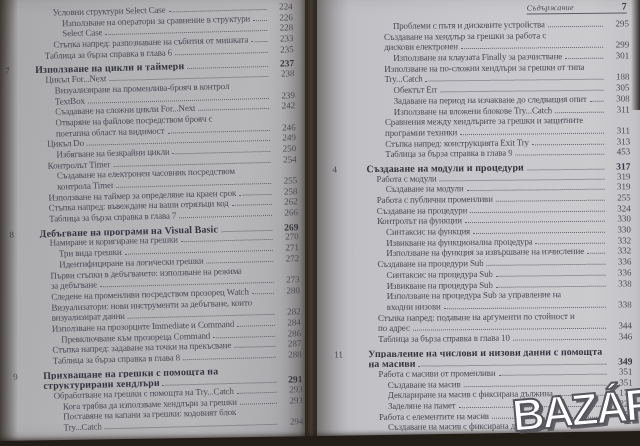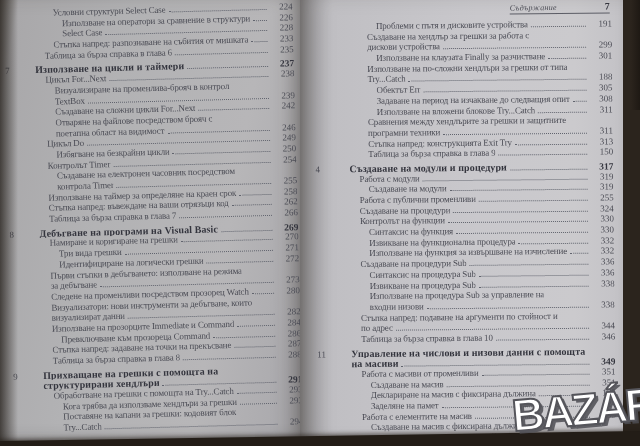--- a/index.html
+++ b/index.html
@@ -3,21 +3,21 @@
 <meta charset="utf-8">
 <style>
   html,body{margin:0;padding:0;background:#262019;}
   .scene{position:relative;width:640px;height:446px;overflow:hidden;background:#2b241d;
          font-family:"Liberation Serif","DejaVu Serif",serif;}
   
   .page{position:absolute;top:0;height:446px;}
   .page-left{left:0;width:305px;
     background:linear-gradient(100deg,#8f8c89 0%,#a9a8aa 5%,#b2b2b4 35%,#b7b6b8 70%,#a7a6aa 100%);
     box-shadow:inset -20px 0 24px -14px rgba(42,36,30,.6), inset 0 -14px 18px -12px rgba(42,36,30,.45);}
-  .page-right{left:300px;width:323px;
+  .page-right{left:317px;width:323px;
     background:linear-gradient(90deg,#a5a4a8 0%,#c0bfc3 10%,#c9c8cc 55%,#cbcacd 85%,#c3c2c6 100%);
     box-shadow:inset 22px 0 26px -16px rgba(42,36,30,.55), inset 0 -12px 16px -10px rgba(42,36,30,.4);}
   .gutter{position:absolute;top:0;left:300px;width:22px;height:446px;
     background:linear-gradient(90deg,rgba(56,50,43,0) 0%,rgba(56,50,43,.55) 35%,#423b33 50%,rgba(56,50,43,.5) 65%,rgba(56,50,43,0) 100%);}
   .spine-shade{position:absolute;top:0;left:0;width:18px;height:446px;
     background:linear-gradient(90deg,rgba(34,29,24,.75),rgba(34,29,24,0));}
   .bottom-edge{position:absolute;left:-12px;right:-12px;bottom:-7px;height:17px;background:#231d17;
     transform:rotate(-0.9deg);box-shadow:0 -2px 4px rgba(35,29,23,.5);}
   .corner-tr{position:absolute;top:0;right:0;width:9px;height:110px;
     background:linear-gradient(to left,rgba(28,23,18,.85),rgba(28,23,18,0));}
@@ -303,31 +303,31 @@
     <div class="content content-right">
       <div class="hdr">
         <span class="hdr-title">Съдържание</span>
         <span class="hdr-num">7</span>
       </div>
       <div>
           <div class="row i3">
             <span class="chap"></span>
             <span class="txt">Проблеми с пътя и дисковите устройства</span>
             <span class="dots"></span>
-            <span class="pg">191</span>
+            <span class="pg">295</span>
           </div>
           <div class="row i2 nonum">
             <span class="chap"></span>
             <span class="txt">Създаване на хендлър за грешки за работа с</span>
             <span class="dots"></span>
             <span class="pg"></span>
           </div>
           <div class="row i2">
             <span class="chap"></span>
-            <span class="txt">дискови устройства</span>
+            <span class="txt">дискови електронен</span>
             <span class="dots"></span>
             <span class="pg">299</span>
           </div>
           <div class="row i3">
             <span class="chap"></span>
             <span class="txt">Използване на клаузата Finally за разчистване</span>
             <span class="dots"></span>
             <span class="pg">301</span>
           </div>
           <div class="row i2 nonum">
@@ -375,21 +375,21 @@
           <div class="row i2">
             <span class="chap"></span>
             <span class="txt">Стъпка напред: конструкцията Exit Try</span>
             <span class="dots"></span>
             <span class="pg">313</span>
           </div>
           <div class="row i2">
             <span class="chap"></span>
             <span class="txt">Таблица за бърза справка в глава 9</span>
             <span class="dots"></span>
-            <span class="pg">150</span>
+            <span class="pg">453</span>
           </div>
           <div class="row i0 b g">
             <span class="chap">4</span>
             <span class="txt">Създаване на модули и процедури</span>
             <span class="dots"></span>
             <span class="pg">317</span>
           </div>
           <div class="row i1">
             <span class="chap"></span>
             <span class="txt">Работа с модули</span>

